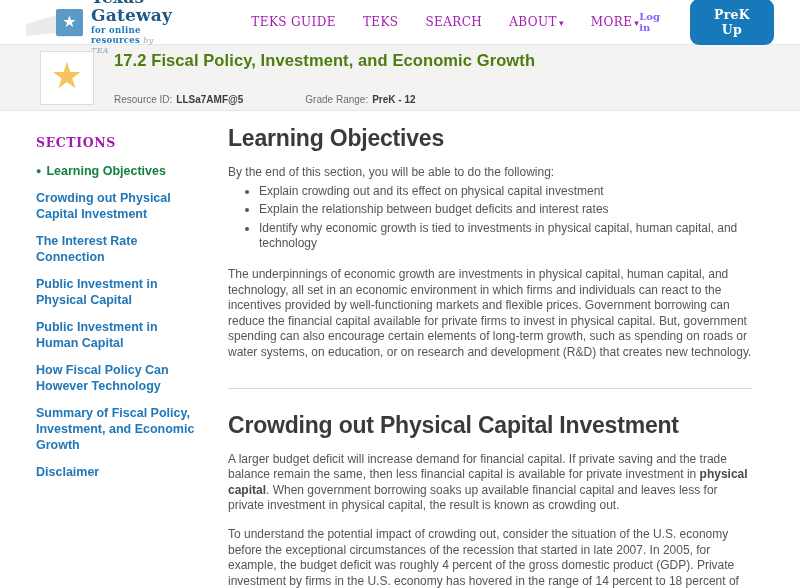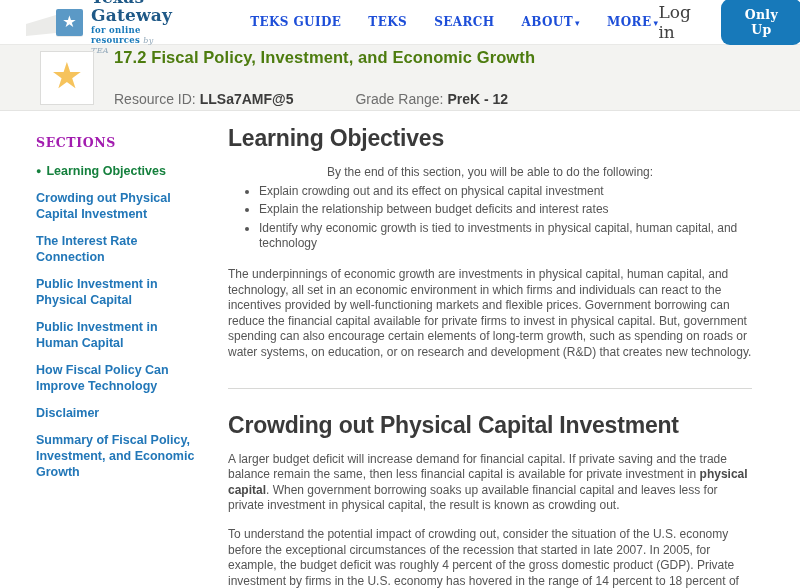--- a/index.html
+++ b/index.html
@@ -32,51 +32,51 @@
     font-size:17px; color:#1f5987; line-height:1.05; letter-spacing:.2px;
   }
   .logo-sub {
     font-family:"DejaVu Serif", serif; font-weight:bold;
     font-size:8.5px; color:#1779ba; letter-spacing:.3px;
   }
   .logo-by { font-style:italic; font-weight:normal; color:#93a9ba; font-size:8px; }
 
   .header-nav { display:flex; gap:27px; margin-left:78px; align-items:center; }
   .nav-item {
-    font-family:"DejaVu Serif", serif; font-weight:bold;
-    font-size:12px; color:#1d4ed8; letter-spacing:.4px; cursor:pointer;
+    font-family:"DejaVu Serif", serif; font-weight:normal;
+    font-size:12px; color:#a21caf; letter-spacing:.4px; cursor:pointer;
     white-space:nowrap;
   }
   .caret { font-size:9px; margin-left:2px; }
 
   .header-right { margin-left:auto; display:flex; align-items:center; gap:30px; padding-right:8px; }
   .login-link {
-    font-family:"DejaVu Serif", serif; font-weight:normal;
-    font-size:17px; color:#404040; cursor:pointer;
+    font-family:"DejaVu Serif", serif; font-weight:bold;
+    font-size:10px; color:#8b5cf6; cursor:pointer;
   }
   .signup-btn {
     background:#1779ba; color:#ffffff; border:none; cursor:pointer;
     font-family:"DejaVu Serif", serif; font-weight:bold; font-size:12.5px;
     padding:8px 24px; border-radius:9px; letter-spacing:.3px;
   }
 
   
   .resource-bar {
     height:66px; background:#f3f3f1;
     border-bottom:1px solid #e4e4e2;
     display:flex; align-items:center; padding-left:40px;
   }
   .star-box {
     width:54px; height:54px; background:#ffffff; border:1px solid #dcdcda;
     display:flex; align-items:center; justify-content:center; flex:none;
   }
   .star-glyph { color:#f6c35c; font-size:36px; line-height:1; margin-top:-4px; }
   .resource-info { margin-left:20px; }
   .resource-title { font-size:16.5px; font-weight:bold; color:#4d7c0f; letter-spacing:.1px; }
-  .resource-meta { margin-top:24px; font-size:14px; color:#6e6e6e; display:flex; align-items:flex-end; }
+  .resource-meta { margin-top:24px; font-size:10px; color:#6e6e6e; display:flex; align-items:flex-end; }
   .meta-pair { display:flex; align-items:baseline; }
   .meta-pair + .meta-pair { margin-left:62px; }
   .meta-value { font-weight:bold; color:#3c3c3c; margin-left:4px; }
 
   
   .content { display:flex; align-items:flex-start; }
 
   .sidebar { width:206px; flex:none; padding:24px 0 0 36px; }
   .sidebar-heading {
     font-family:"DejaVu Serif", serif; font-weight:bold;
@@ -88,21 +88,21 @@
   }
   .sidebar-item.active { color:#15803d; }
   .side-bullet { font-size:9px; margin-right:5px; vertical-align:1px; }
 
   .main { padding:14px 14px 0 22px; width:560px; }
   .main h2 {
     font-size:23px; font-weight:bold; color:#3a3a3a;
     margin:0 0 13px 0; letter-spacing:-.2px;
   }
   .body-text { font-size:12px; line-height:1.3; color:#555555; }
-  .intro { margin:0 0 3px 0;text-align:center; }
+  .intro { margin:0 0 3px 0; }
   ul.objectives { margin:3px 0 15px 0; padding-left:31px; }
   ul.objectives li { margin-bottom:3px; }
   p.para { margin:13px 0 0 0; }
   .divider { border:none; border-top:1px solid #d8d8d6; margin:27px 0 0 0; }
   .sec2-heading { margin-top:23px !important; }
   .bold { font-weight:bold; color:#4a4a4a; }
   .italic { }
 </style>
 </head>
 <body>
@@ -124,21 +124,21 @@
   <nav class="header-nav">
     <span class="nav-item">TEKS GUIDE</span>
     <span class="nav-item">TEKS</span>
     <span class="nav-item">SEARCH</span>
     <span class="nav-item"><span>ABOUT</span><span class="caret">▾</span></span>
     <span class="nav-item"><span>MORE</span><span class="caret">▾</span></span>
   </nav>
 
   <div class="header-right">
     <span class="login-link">Log in</span>
-    <button class="signup-btn">Only Up</button>
+    <button class="signup-btn">PreK Up</button>
   </div>
 </div>
 
 <div class="resource-bar">
   <div class="star-box">
     <span class="star-glyph">★</span>
   </div>
   <div class="resource-info">
     <div class="resource-title">17.2 Fiscal Policy, Investment, and Economic Growth</div>
     <div class="resource-meta">
@@ -156,23 +156,23 @@
 
 <div class="content">
 
   <div class="sidebar">
     <div class="sidebar-heading">SECTIONS</div>
     <div class="sidebar-item active"><span class="side-bullet">●</span><span>Learning Objectives</span></div>
     <div class="sidebar-item">Crowding out Physical Capital Investment</div>
     <div class="sidebar-item">The Interest Rate Connection</div>
     <div class="sidebar-item">Public Investment in Physical Capital</div>
     <div class="sidebar-item">Public Investment in Human Capital</div>
-    <div class="sidebar-item">How Fiscal Policy Can Improve Technology</div>
+    <div class="sidebar-item">How Fiscal Policy Can However Technology</div>
+    <div class="sidebar-item">Summary of Fiscal Policy, Investment, and Economic Growth</div>
     <div class="sidebar-item">Disclaimer</div>
-    <div class="sidebar-item">Summary of Fiscal Policy, Investment, and Economic Growth</div>
   </div>
 
   <div class="main">
     <h2>Learning Objectives</h2>
 
     <p class="body-text intro">By the end of this section, you will be able to do the following:</p>
     <ul class="objectives body-text">
       <li>Explain crowding out and its effect on physical capital investment</li>
       <li>Explain the relationship between budget deficits and interest rates</li>
       <li>Identify why economic growth is tied to investments in physical capital, human capital, and technology</li>

